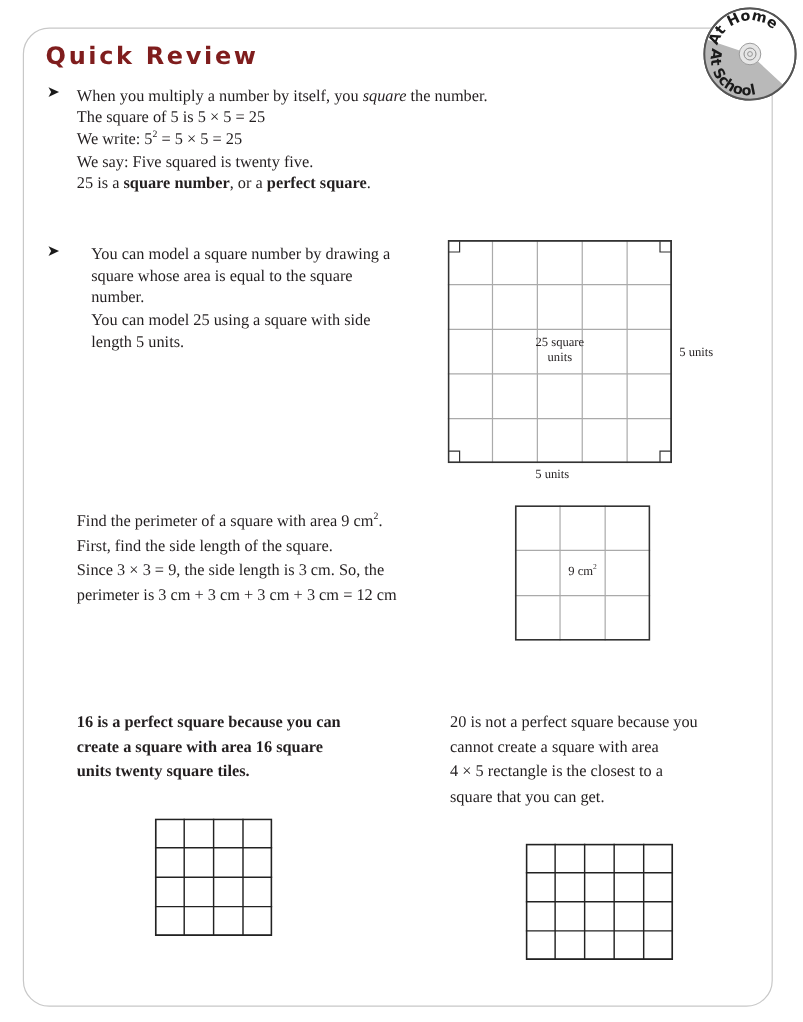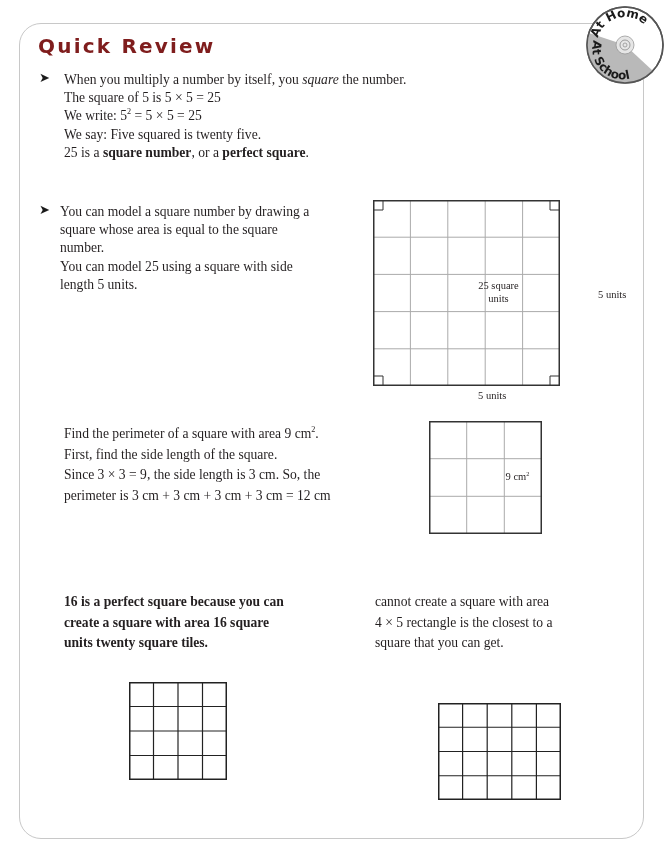--- a/index.html
+++ b/index.html
@@ -7,21 +7,21 @@
          font-family: "Liberation Serif", "DejaVu Serif", serif; color: #231f20; }
   .card { position: absolute; left: 19px; top: 23px; width: 625px; height: 816px;
           border: 1.5px solid #c8c8c8; border-radius: 22px; box-sizing: border-box; }
   .title { position: absolute; left: 38px; top: 34px; font-family: "DejaVu Sans", "Liberation Sans", sans-serif;
            font-weight: bold; font-size: 20px; letter-spacing: 2.2px; color: #7f1d1d; }
   .badge { position: absolute; left: 583px; top: 3px; width: 84px; height: 84px; }
   .txt { position: absolute; font-size: 13.6px; line-height: 18.2px; margin: 2px; }
   .txt div { white-space: nowrap; }
   .arrow { position: absolute; font-size: 13px; font-family: "DejaVu Sans", sans-serif; color:#1a1a1a; }
   .grid { position: absolute; box-sizing: border-box; }
-  .lbl { position: absolute; font-size: 10.5px; line-height: 13px; text-align: center; white-space: nowrap; margin-left: 32px; }
+  .lbl { position: absolute; font-size: 10.5px; line-height: 13px; text-align: center; white-space: nowrap; }
   sup { font-size: 60%; vertical-align: super; line-height: 0; }
   b { font-weight: bold; }
 </style>
 </head>
 <body>
 
 <div class="card"></div>
 
 <div class="title">Quick Review</div>
 
@@ -49,21 +49,21 @@
 <div class="arrow" style="left:39px; top:70px;">➤</div>
 <div class="txt" style="left:62px; top:69px;">
   <div><span>When you multiply a number by itself, you </span><i>square</i><span> the number.</span></div>
   <div>The square of 5 is 5 × 5 = 25</div>
   <div><span>We write: 5</span><sup>2</sup><span> = 5 × 5 = 25</span></div>
   <div>We say: Five squared is twenty five.</div>
   <div><span>25 is a </span><b>square number</b><span>, or a </span><b>perfect square</b><span>.</span></div>
 </div>
 
 <div class="arrow" style="left:39px; top:202px;">➤</div>
-<div class="txt" style="left:58px; top:201px;">
+<div class="txt" style="left:74px; top:201px;">
   <div>You can model a square number by drawing a</div>
   <div>square whose area is equal to the square</div>
   <div>number.</div>
   <div>You can model 25 using a square with side</div>
   <div>length 5 units.</div>
 </div>
 
 <div class="grid" style="left:373px; top:200px; width:187px; height:186px;">
   <svg width="187" height="186" viewBox="0 0 187 186">
     <g stroke="#aaaaaa" stroke-width="1">
@@ -126,20 +126,21 @@
         <line x1="73.5" y1="0" x2="73.5" y2="98"></line>
       <line x1="0" y1="24.5" x2="98" y2="24.5"></line>
         <line x1="0" y1="49" x2="98" y2="49"></line>
         <line x1="0" y1="73.5" x2="98" y2="73.5"></line>
     </g>
     <rect x="0.75" y="0.75" width="96.5" height="96.5" fill="none" stroke="#222" stroke-width="1.5"></rect>
   </svg>
 </div>
 
 <div class="txt" style="left:373px; top:590px; line-height:20.5px;">
+  <div>20 is not a perfect square because you</div>
   <div>cannot create a square with area</div>
   <div>4 × 5 rectangle is the closest to a</div>
   <div>square that you can get.</div>
 </div>
 
 <div class="grid" style="left:438px; top:703px; width:123px; height:97px;">
   <svg width="123" height="97" viewBox="0 0 123 97">
     <g stroke="#222" stroke-width="1.2">
       <line x1="24.6" y1="0" x2="24.6" y2="97"></line>
         <line x1="49.2" y1="0" x2="49.2" y2="97"></line>

